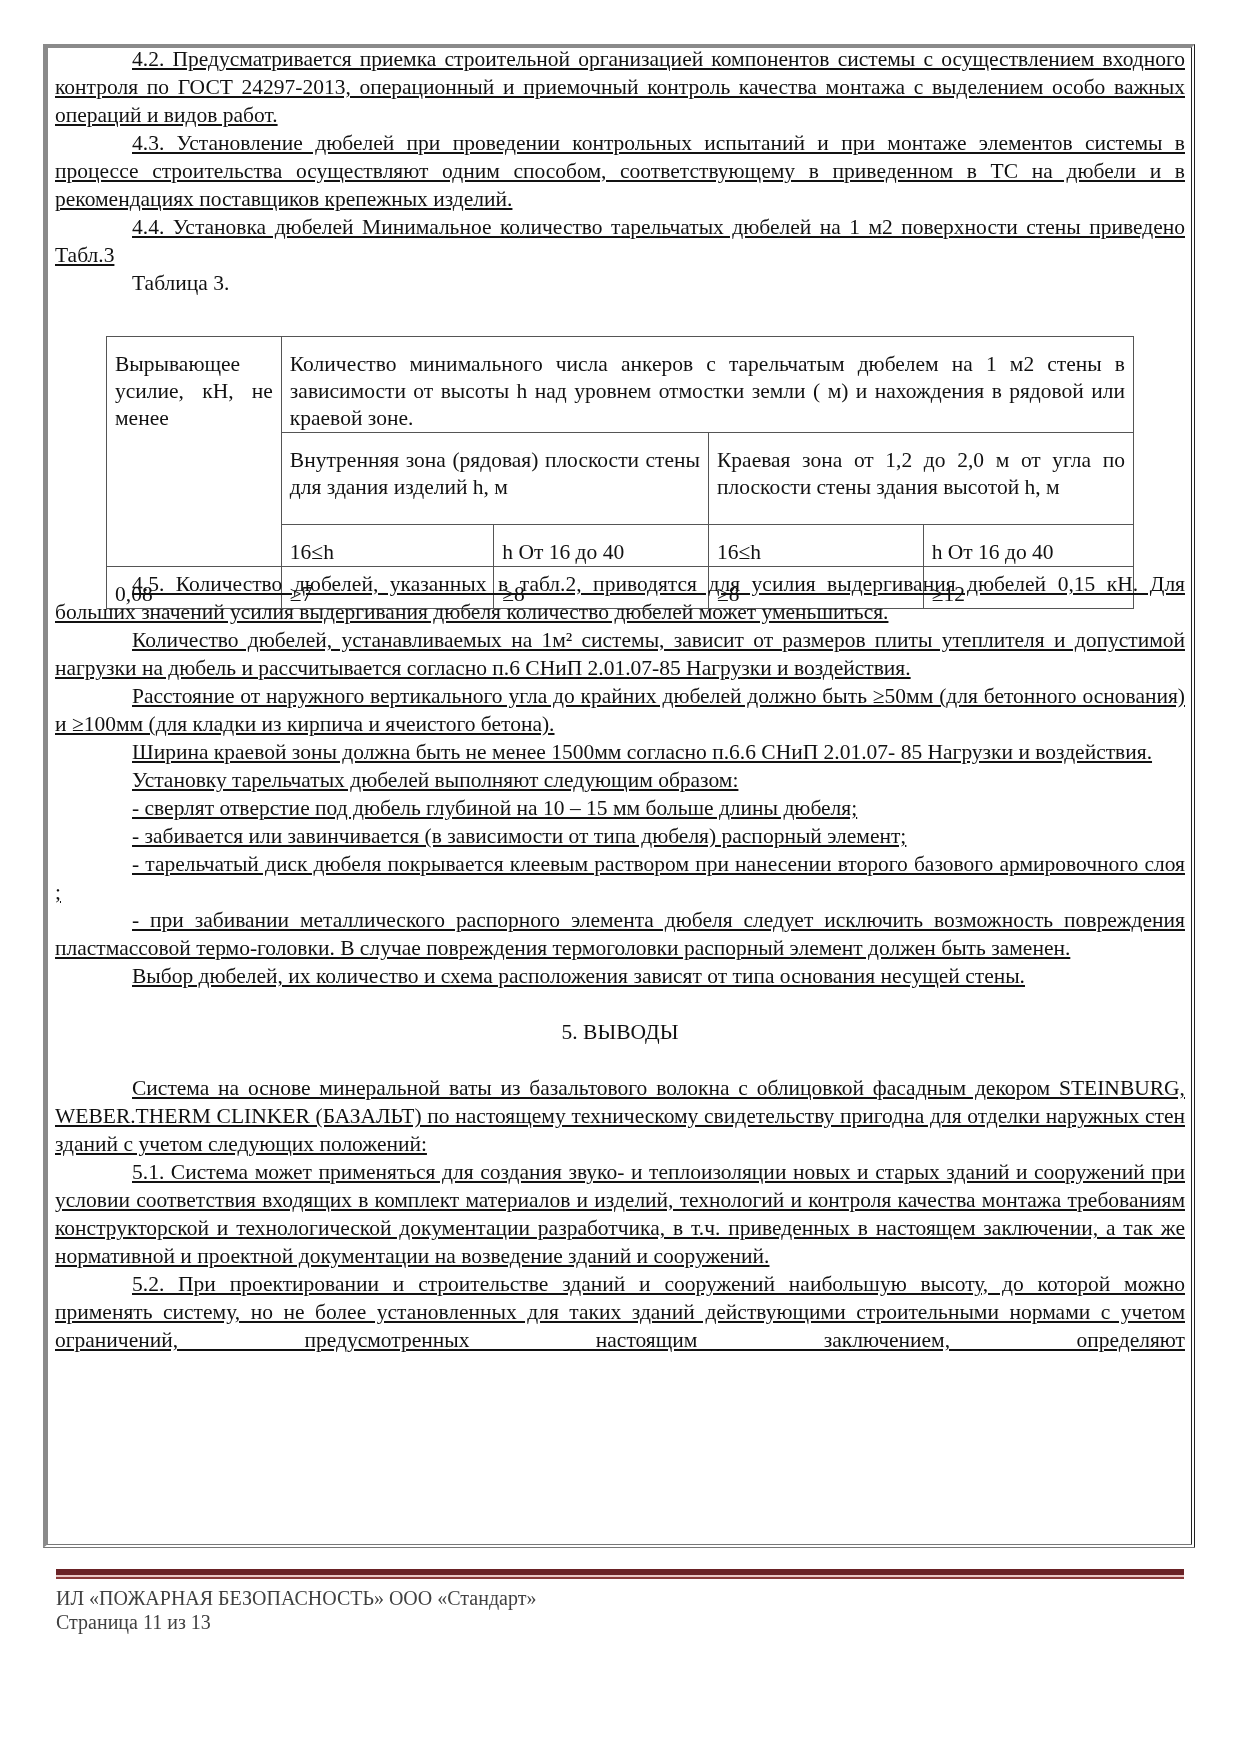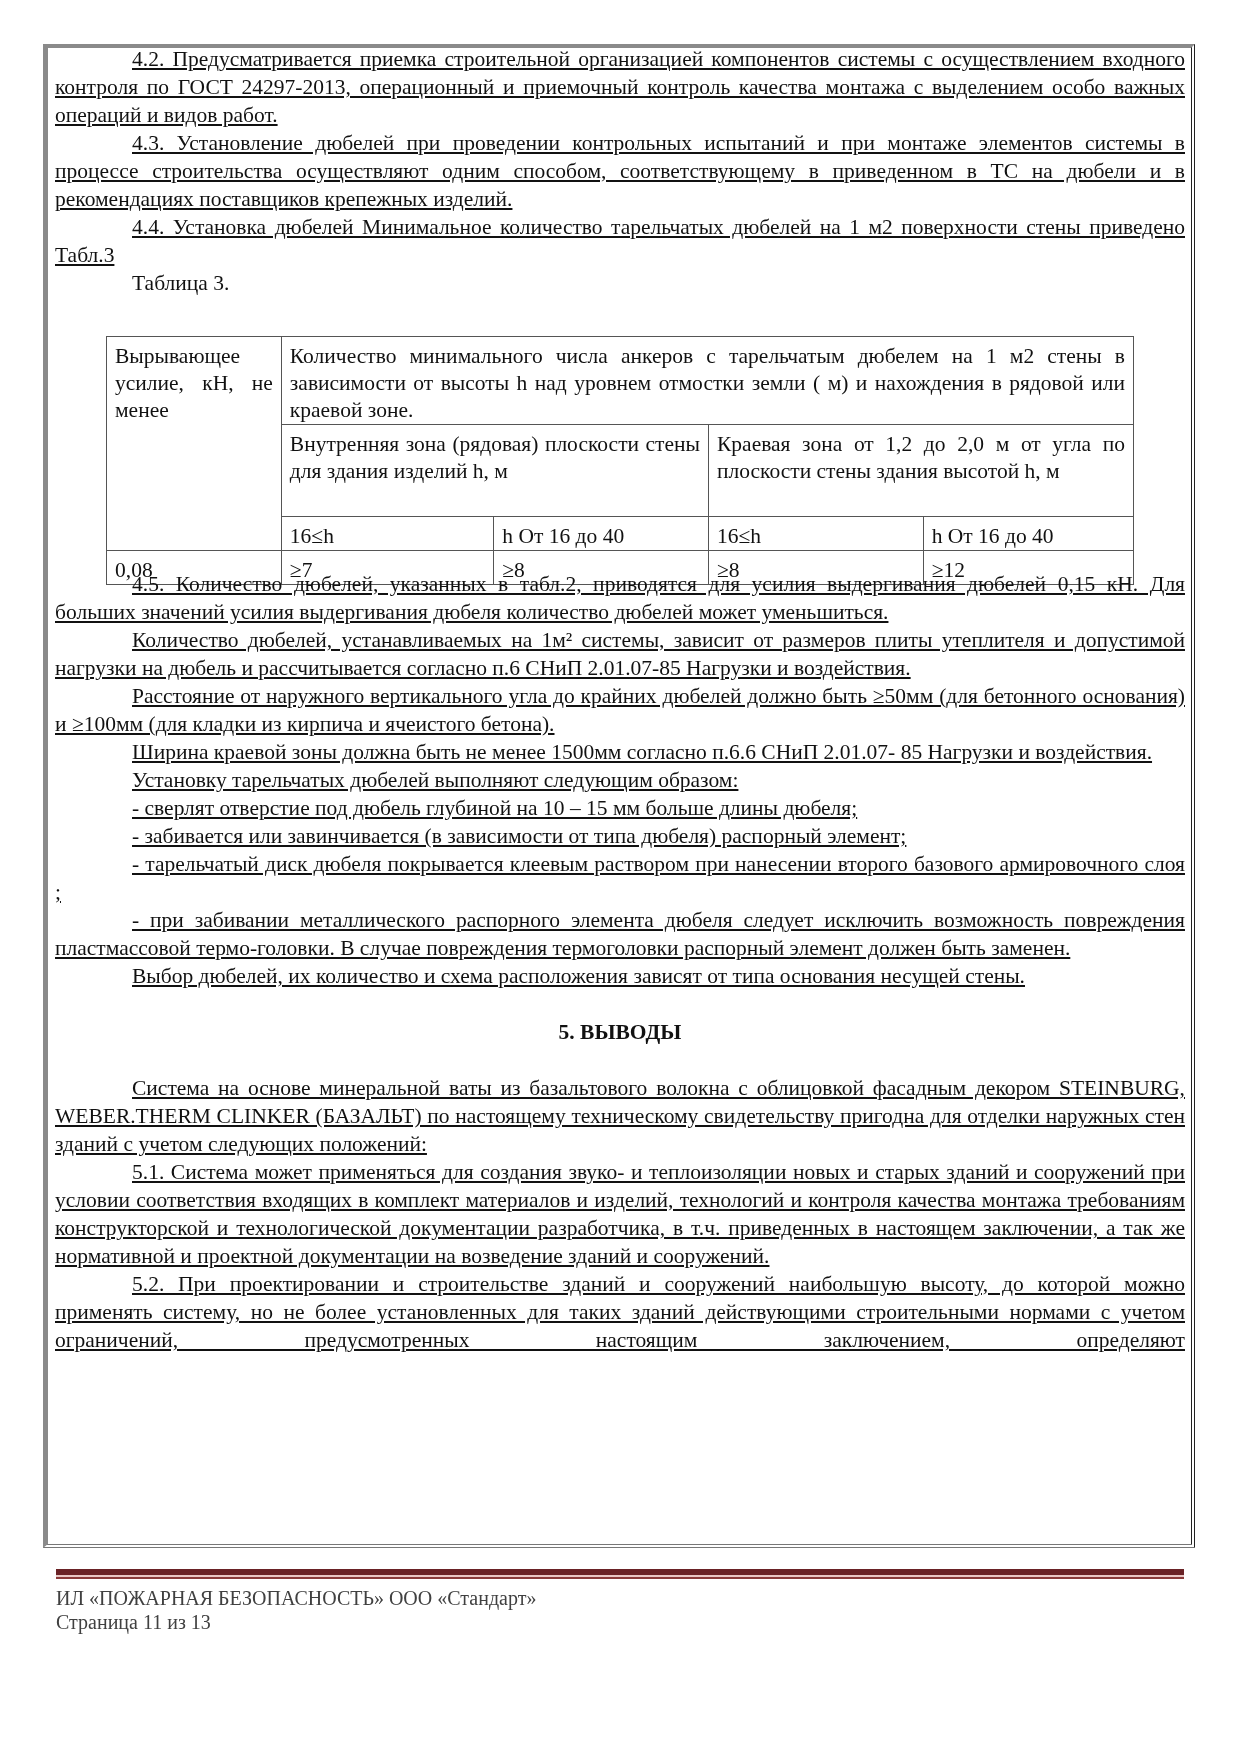--- a/index.html
+++ b/index.html
@@ -8,22 +8,22 @@
   .frame { position:absolute; left:43px; top:44px; width:1152px; height:1504px;
            border-top:4px solid #8a8a8a; border-left:5px solid #8a8a8a;
            border-right:4px double #222; border-bottom:4px double #777;
            box-sizing:border-box; }
   .content { position:absolute; left:55px; top:45px; width:1130px; }
   p { margin:0; font-size:21.5px; line-height:28px; text-align:justify; }
   .ind { text-indent:77px;text-decoration:underline; }
   .caption { margin:0; padding-left:77px; font-size:21.5px; line-height:28px; }
   table.t3 { position:absolute; left:106px; top:336px; width:1028px; border-collapse:collapse;
              font-size:21.5px; line-height:27px; }
-  table.t3 td { border:1.5px solid #555; vertical-align:top; padding:6px 8px 0 8px; text-align:justify; }
-  .heading { font-weight:bold; text-align:center; font-size:21.5px; line-height:28px; margin:0; }
+  table.t3 td { border:1.5px solid #555; vertical-align:top; padding:14px 8px 0 8px; text-align:justify; }
+  .heading { font-weight:normal; text-align:center; font-size:21.5px; line-height:28px; margin:0; }
   .footer-rule { position:absolute; left:56px; top:1569px; width:1128px; }
   .footer-rule .thick { height:6px; background:#6a2226; }
   .footer-rule .gap { height:2px; background:#e9c7c5; }
   .footer-rule .thin { height:2px; background:#8a3a3a; }
   .footer { position:absolute; left:56px; top:1586px; width:1105px; font-size:20px; line-height:24px; color:#404040; }
   .footer .row2 { display:flex; justify-content:space-between; }
 </style>
 </head>
 <body>
 

